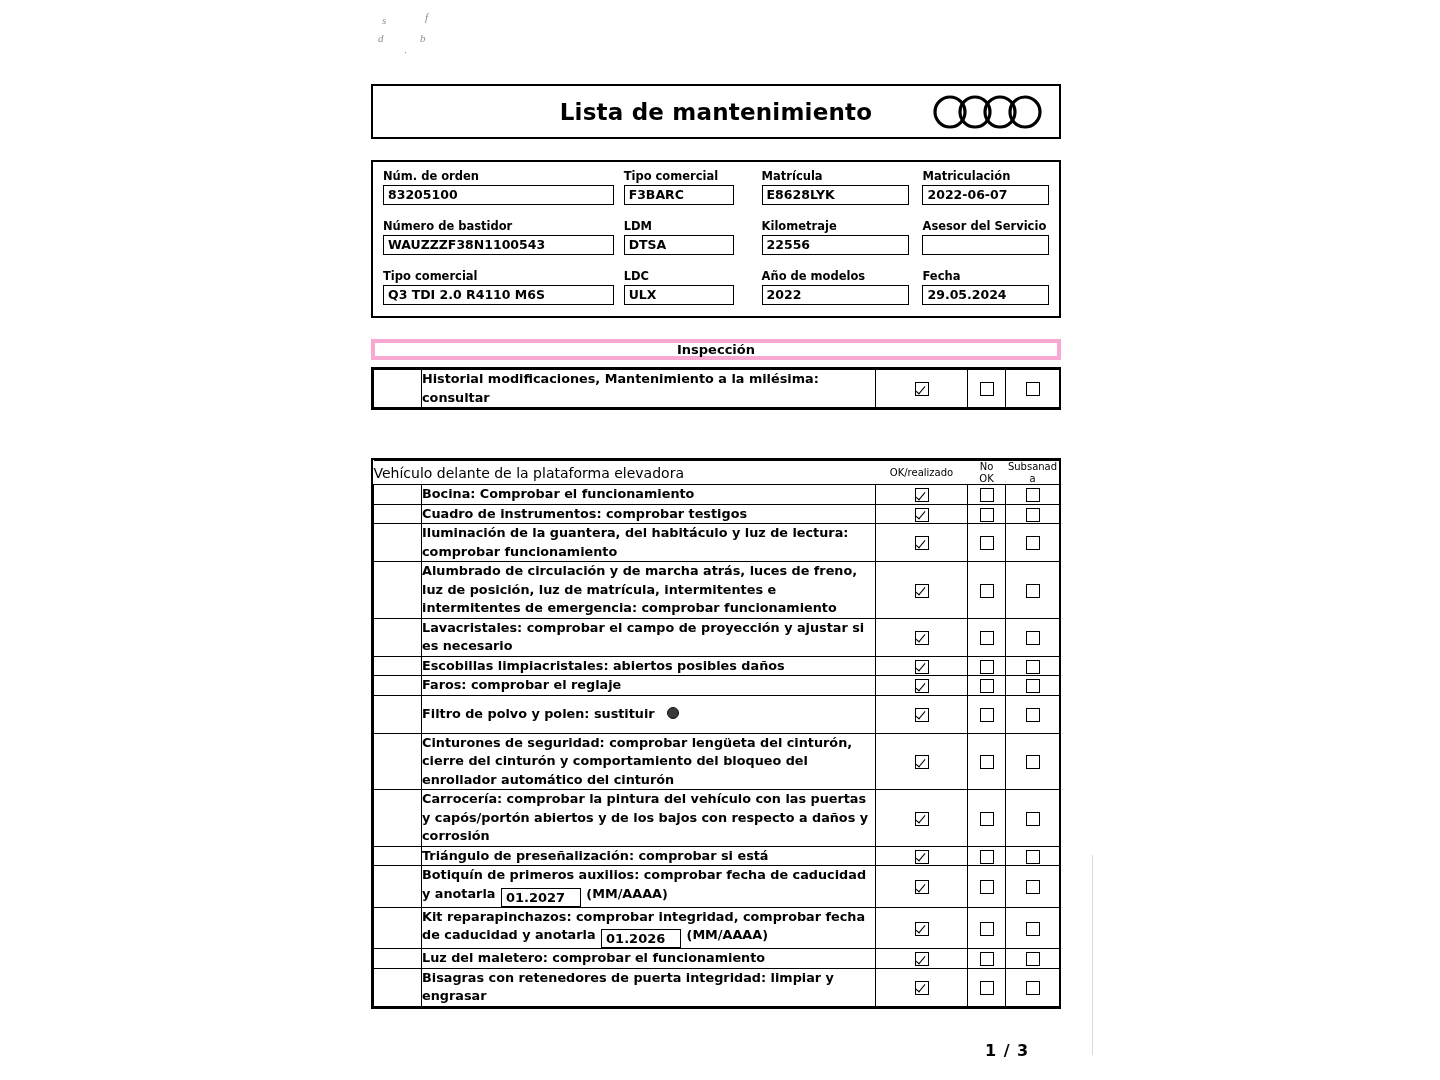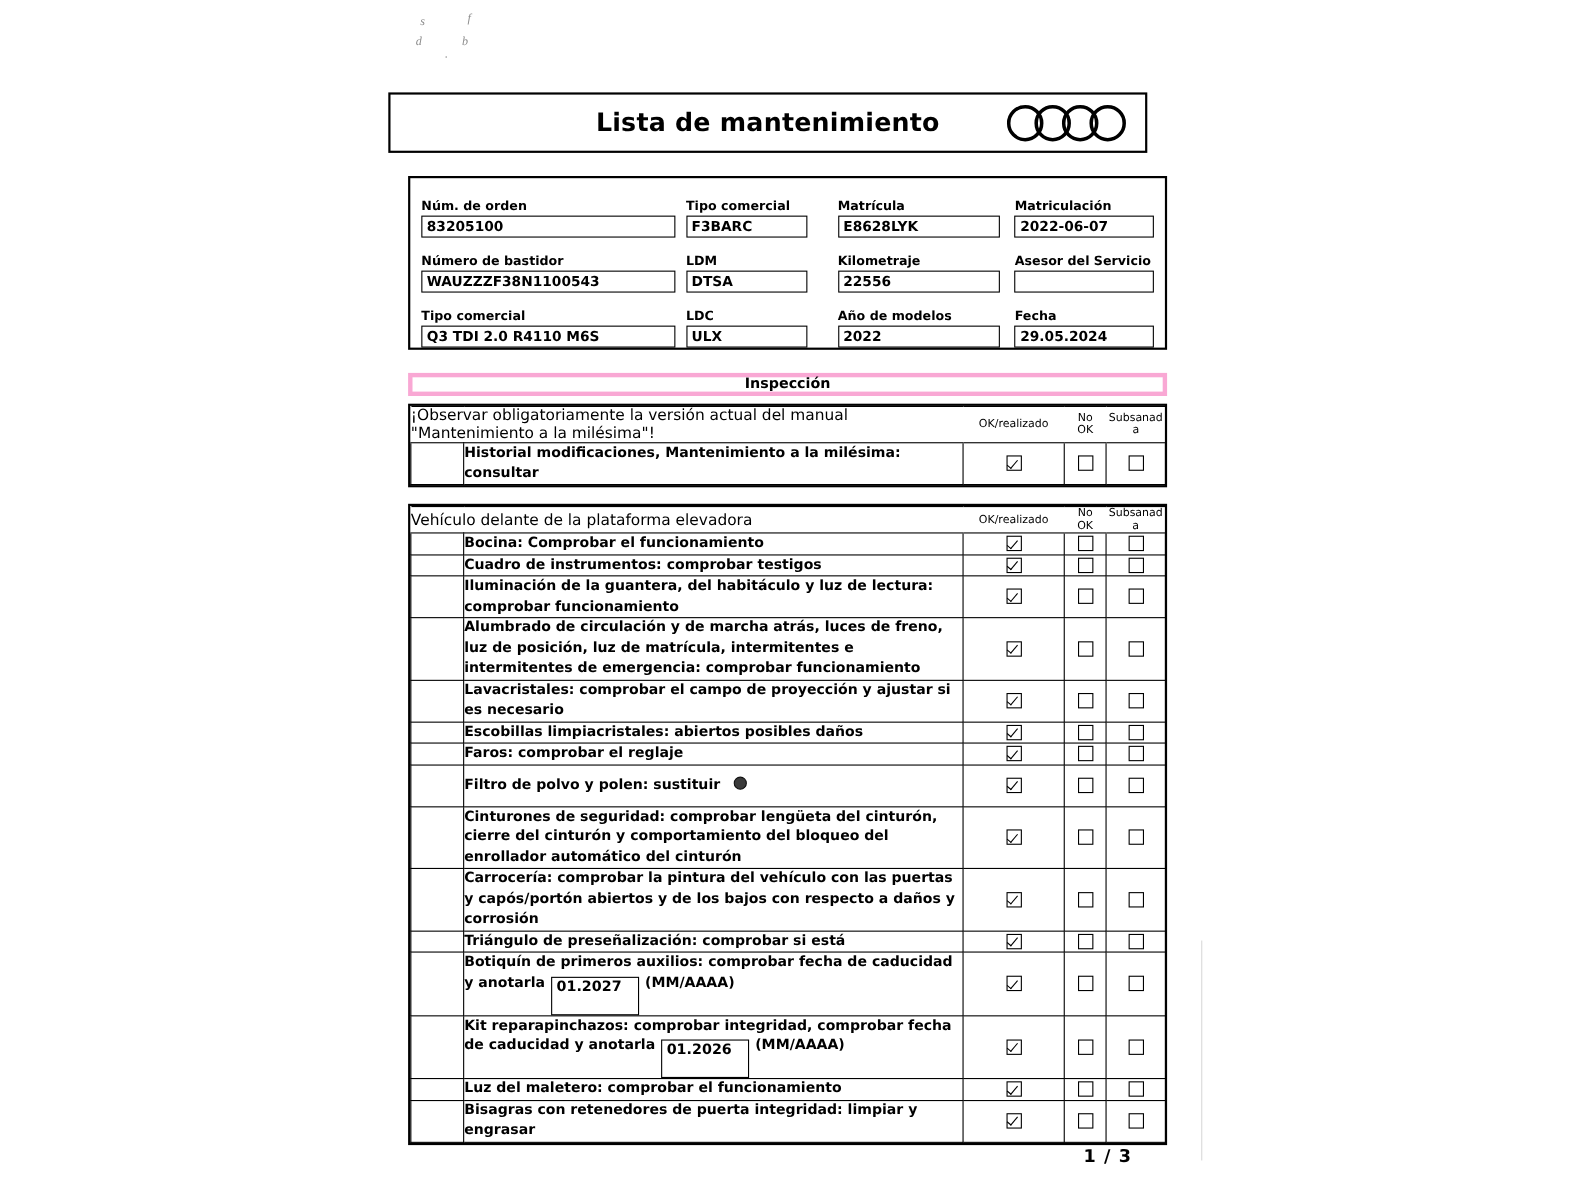--- a/index.html
+++ b/index.html
@@ -43,21 +43,21 @@
     left: 1092px;
     top: 855px;
     width: 1px;
     height: 200px;
     background: #d9d9d9;
   }
 
   
   .title-bar {
     position: absolute;
-    left: 353px;
+    left: 371px;
     top: 84px;
     width: 690px;
     height: 55px;
     border: 2px solid #000;
     box-sizing: border-box;
     display: flex;
     align-items: center;
     justify-content: center;
   }
   .title-bar .title-text {
@@ -77,21 +77,21 @@
 
   
   .info-block {
     position: absolute;
     left: 371px;
     top: 160px;
     width: 690px;
     height: 158px;
     border: 2px solid #000;
     box-sizing: border-box;
-    padding: 18px 10px 0 10px;
+    padding: 7px 10px 0 10px;
   }
   .info-row {
     display: flex;
     height: 50px;
   }
   .info-cell { position: relative; }
   .info-cell .lbl {
     font-size: 11.5px;
     font-weight: bold;
     font-family: "DejaVu Sans", sans-serif;
@@ -212,21 +212,21 @@
     border: solid #000;
     border-width: 0 1.7px 1.7px 0;
     transform: rotate(40deg);
   }
 
   .inline-field {
     display: inline-block;
     border: 1.7px solid #000;
     box-sizing: border-box;
     min-width: 80px;
-    height: 35px;
+    height: 19px;
     line-height: 18px;
     font-size: 13px;
     font-weight: bold;
     font-family: "DejaVu Sans", sans-serif;
     padding: 0 4px;
     vertical-align: -4px;
     margin: 0 1px;
   }
   .sfx {
     font-size: 12.8px;
@@ -351,35 +351,20 @@
 <div class="cl-table" id="block-manual">
   <table class="cl">
     <colgroup>
       <col class="c-gut">
         <col class="c-desc">
         <col class="c-ok">
         <col class="c-nok">
         <col class="c-sub">
     </colgroup>
     <tbody>
-      <tr class="hdr-row">
-        <td class="hdr-title gut" colspan="2">
-          <div>¡Observar obligatoriamente la versión actual del manual</div>
-          <div>"Mantenimiento a la milésima"!</div>
-        </td>
-        <td class="hdr-col nob">OK/realizado</td>
-        <td class="hdr-col nob">
-          <div>No</div>
-          <div>OK</div>
-        </td>
-        <td class="hdr-col nob">
-          <div>Subsanad</div>
-          <div>a</div>
-        </td>
-      </tr>
       <tr>
         <td class="gut-cell no-vline-l">&nbsp;</td>
         <td class="desc">Historial modificaciones, Mantenimiento a la milésima: consultar</td>
         <td class="chk-cell">
           <span class="box checked"></span>
         </td>
         <td class="chk-cell">
           <span class="box"></span>
         </td>
         <td class="chk-cell no-vline-r">

